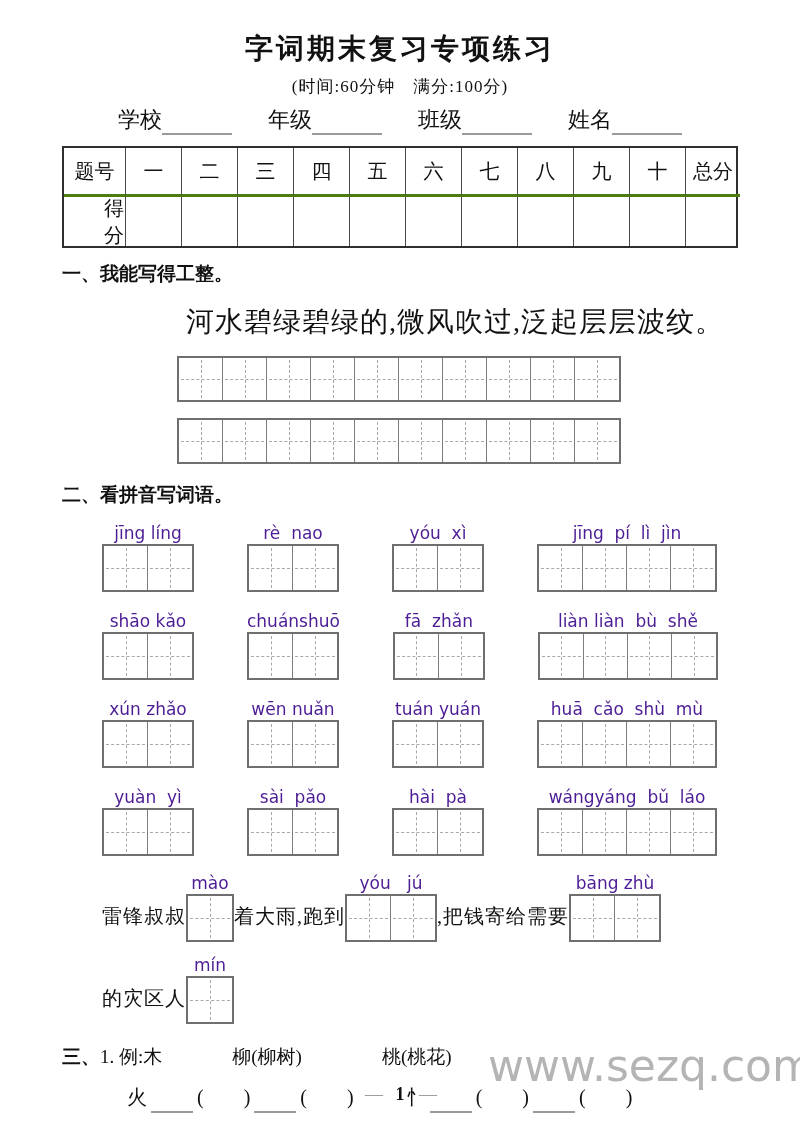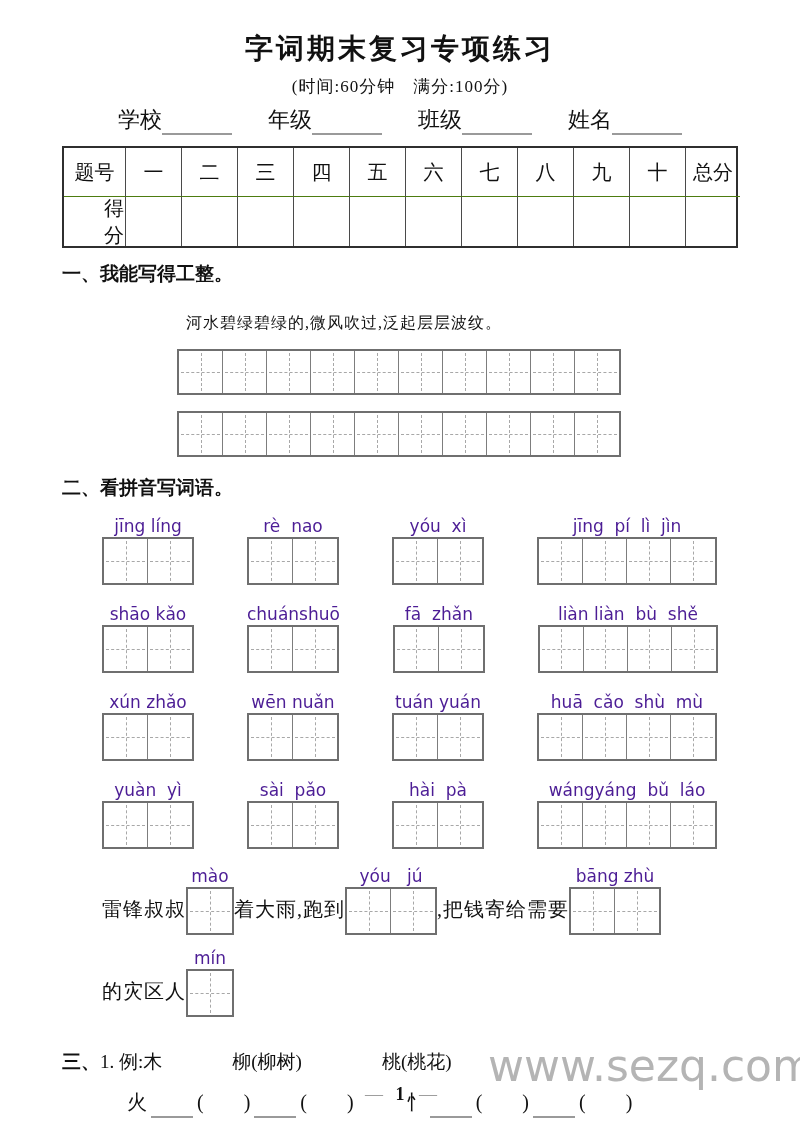--- a/index.html
+++ b/index.html
@@ -25,33 +25,33 @@
   .fields { margin-top:7px; display:flex; justify-content:center; gap:36px; font-size:22px; }
   .field { display:flex; align-items:flex-end; }
   .field .blank { display:inline-block; width:70px; border-bottom:2px solid #9a9a9a; height:20px; }
   
   .score-table {
     margin:11px auto 0 auto; width:676px;
     display:grid; grid-template-columns:62px repeat(10,56px) 54px;
     border:2px solid #2f2f2f; font-size:20px;
   }
   .score-table .tcell {
-    border-right:1px solid #4a4a4a; border-bottom:1px solid #4d7c0f;
+    border-right:1px solid #4a4a4a; border-bottom:3px solid #4d7c0f;
     display:flex; align-items:center; justify-content:center; height:49px;
   }
   .score-table .tcell:nth-child(12n) { border-right:none; }
   .score-table .tcell:nth-child(n+13) { border-bottom:none;margin-left:40px; }
   
   .sec-heading {
     margin-left:62px; font-size:19px; font-weight:bold;
     font-family:"DejaVu Sans","Liberation Sans",sans-serif;
   }
   .h1 { margin-top:13px; }
   .h2 { margin-top:18px; }
-  .copy-sentence { margin:26px 0 0 186px; font-size:16px; letter-spacing:1px;font-family:Liberation Serif, serif; }
+  .copy-sentence { margin:16px 0 0 186px; font-size:28px; letter-spacing:1px;font-family:Liberation Serif, serif; }
   
   .wgrid { margin-left:177px; display:flex; border:2px solid #6f6f6f; width:max-content; }
   .wg1 { margin-top:15px; }
   .wg2 { margin-top:16px; }
   .wgrid .cell { width:44px; height:42px; }
   .cell { position:relative; border-right:1px solid #7d7d7d; }
   .cell:last-child { border-right:none; }
   .cell::before {
     content:""; position:absolute; left:50%; top:2px; bottom:2px;
     border-left:1px dashed #a8a8a8;
@@ -351,21 +351,21 @@
       <div class="pbox">
           <div class="cell"></div>
         </div>
     </div>
   </div>
 
   <div class="sec3-line1">
     <span class="bold-prefix">三、</span>
     <span class="ex-part">1. 例:木</span>
     <span class="ex-part" style="margin-left:70px;">柳(柳树)</span>
-    <span class="ex-part" style="margin-left:80px;margin-top:12px;">桃(桃花)</span>
+    <span class="ex-part" style="margin-left:80px;">桃(桃花)</span>
   </div>
 
   <div class="sec3-line2">
     <span class="radical">火</span>
     <span class="ublank"></span>
     <span class="paren">(　　)</span>
     <span class="ublank"></span>
     <span class="paren">(　　)</span>
     <span class="rgap"></span>
     <span class="radical">忄</span>

